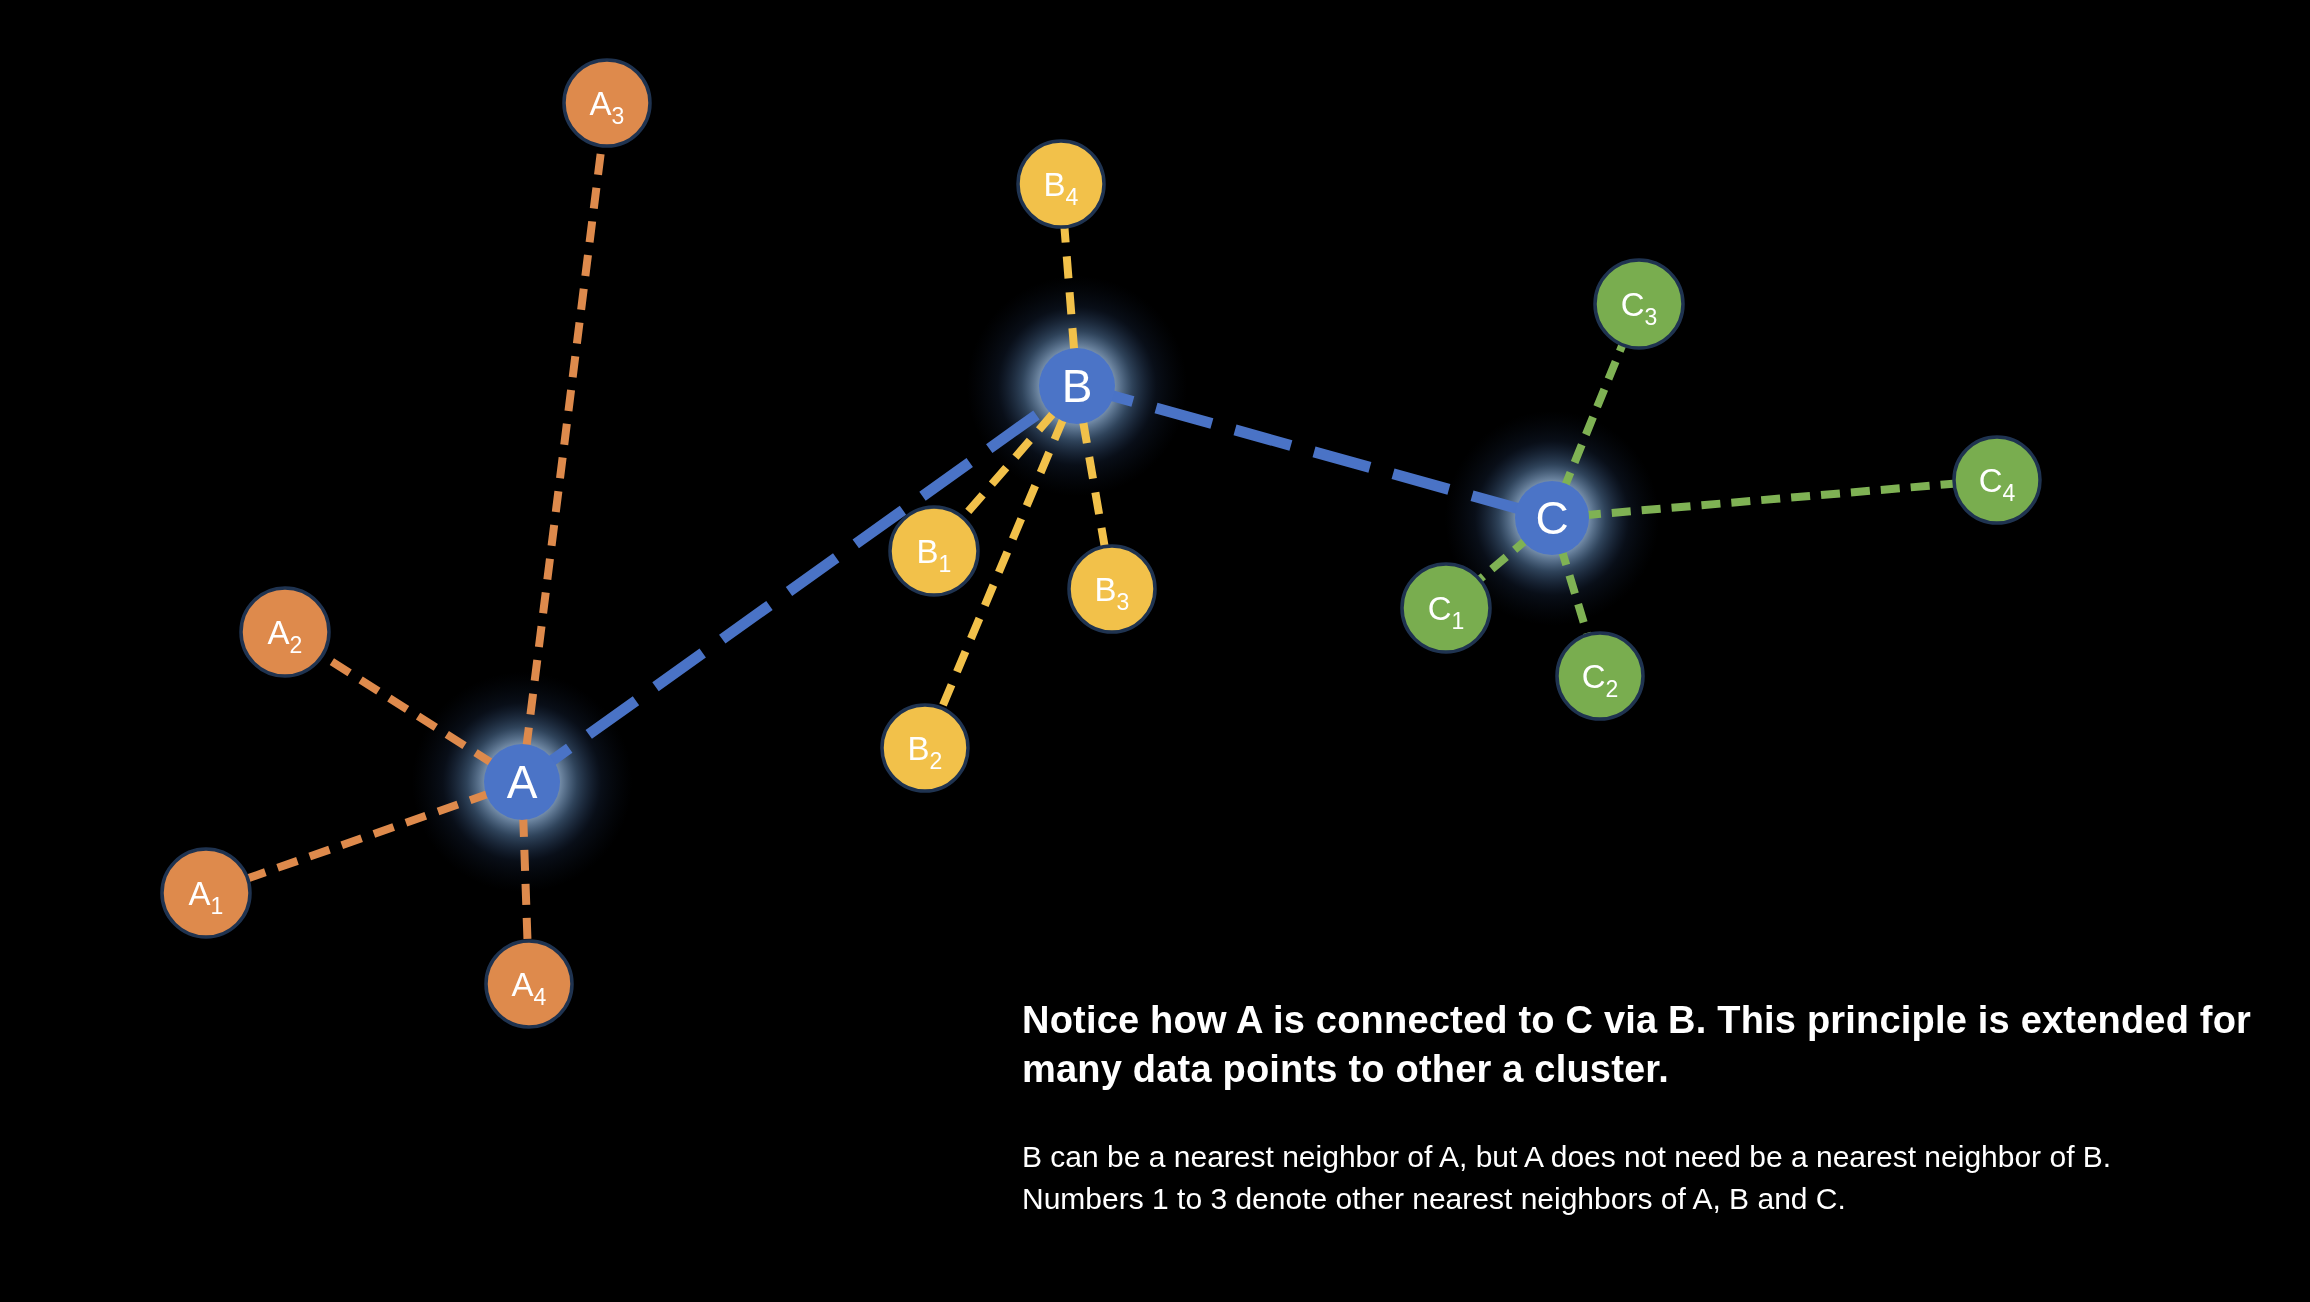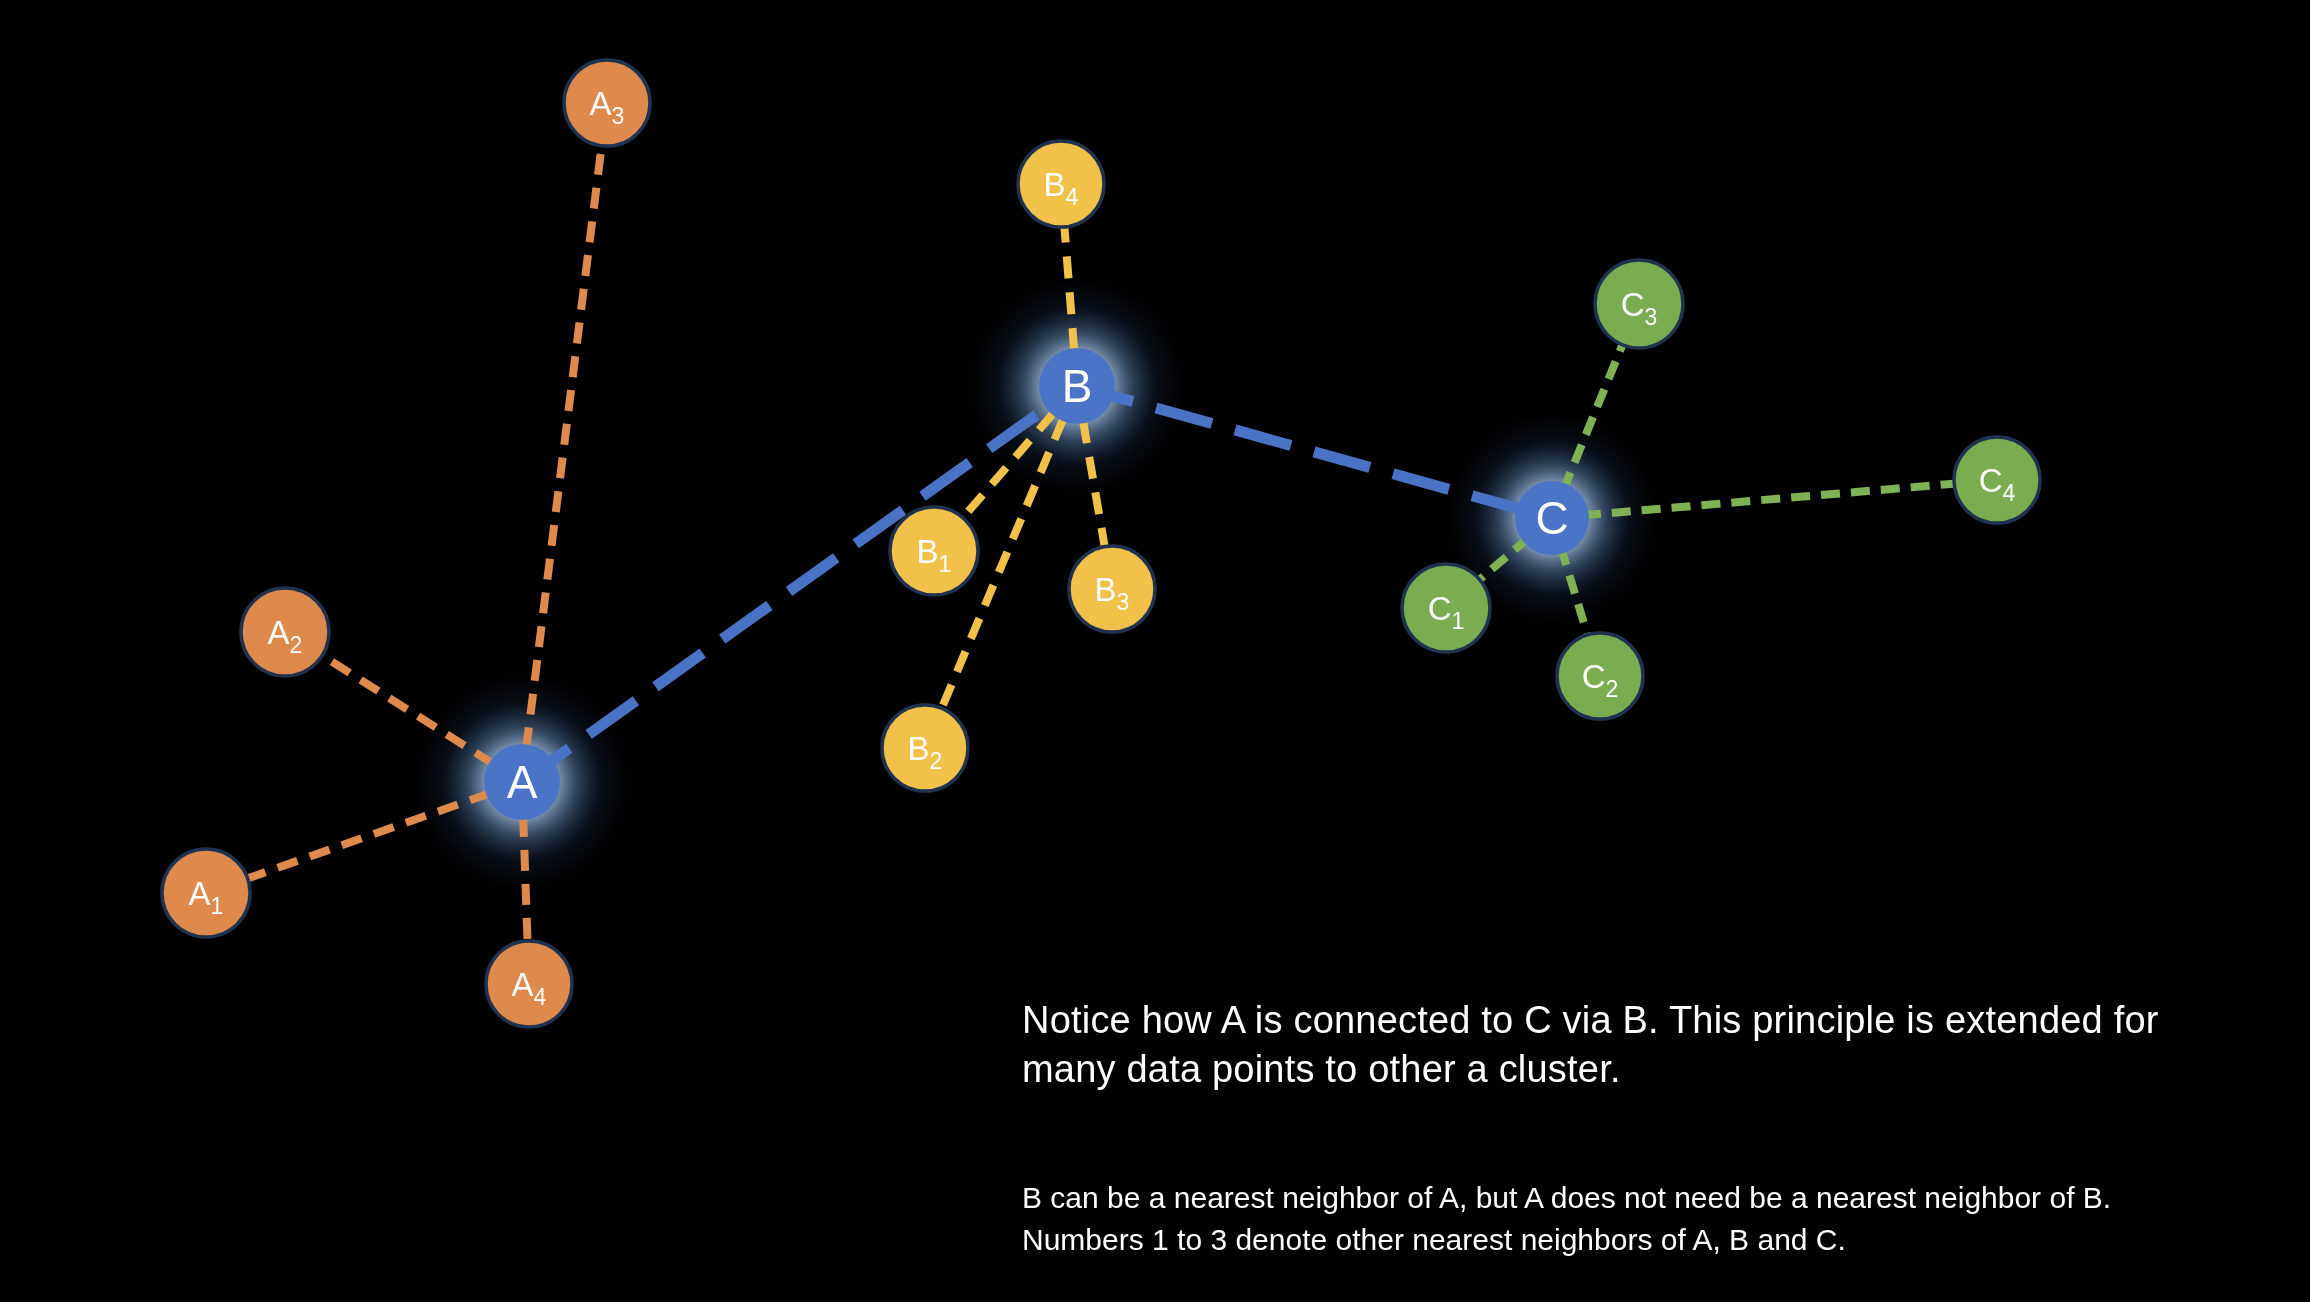--- a/index.html
+++ b/index.html
@@ -23,34 +23,33 @@
     top: 0;
     display: block;
   }
   .caption {
     position: absolute;
     left: 1022px;
     top: 996px;
     color: #ffffff;
     font-size: 38px;
     line-height: 49px;
-    font-weight: 400;
+    font-weight: 700;
     letter-spacing: 0.2px;
     white-space: nowrap;
   }
   .note {
     position: absolute;
     left: 1022px;
     top: 1136px;
     color: #ffffff;
     font-size: 30px;
     line-height: 42px;
     font-weight: 400;
     white-space: nowrap;
-    margin-top: 41px;
   }
   svg text {
     font-family: "Liberation Sans", "DejaVu Sans", sans-serif;
     fill: #ffffff;
   }
 </style>
 </head>
 <body>
 
 <div class="stage">

